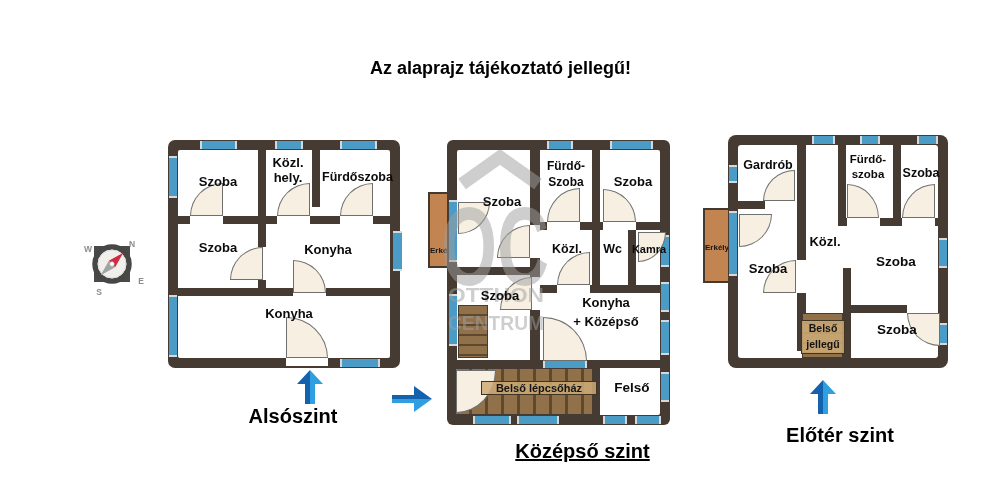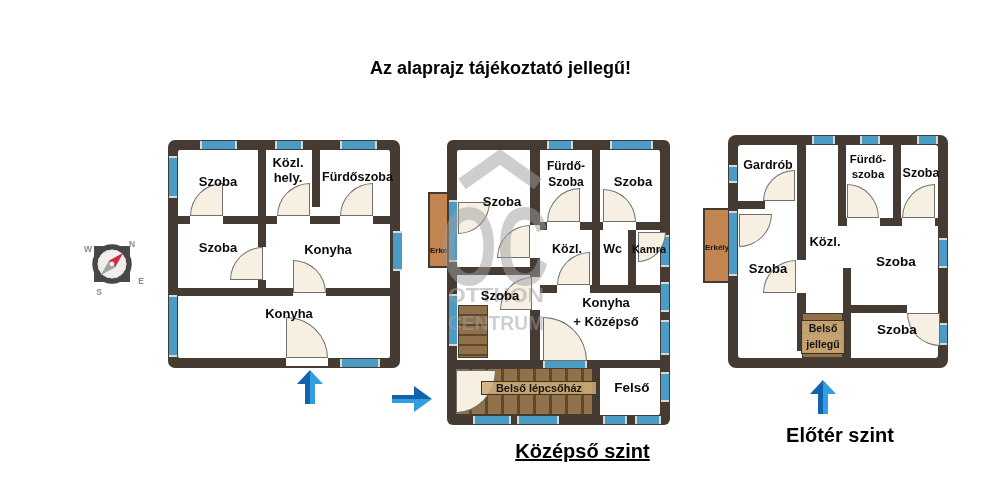--- a/index.html
+++ b/index.html
@@ -89,20 +89,21 @@
     <div class="rlabel" style="left:150px;top:40px;width:95px;font-size:12.5px;">Fürdőszoba</div>
     <div class="rlabel" style="left:20px;top:110px;width:76px;font-size:13px;">Szoba</div>
     <div class="rlabel" style="left:128px;top:112px;width:80px;font-size:13px;">Konyha</div>
     <div class="rlabel" style="left:85px;top:176px;width:88px;font-size:13px;">Konyha</div>
   </div>
 
   <svg style="left:297px;top:370px;" width="26" height="34" viewBox="0 0 26 34">
     <path d="M13 0 L0 14 L8 14 L8 34 L13 34 Z" fill="#1461ae"></path>
     <path d="M13 0 L26 14 L18 14 L18 34 L13 34 Z" fill="#2f9fe0"></path>
   </svg>
+  <div class="floor-title" style="left:228px;top:405px;width:130px;">Alsószint</div>
 
   <svg style="left:392px;top:386px;" width="40" height="26" viewBox="0 0 40 26">
     <path d="M0 9 L22 9 L22 0 L40 13 L0 13 Z" fill="#1461ae"></path>
     <path d="M0 13 L40 13 L22 26 L22 17 L0 17 Z" fill="#2f9fe0"></path>
   </svg>
 
   <div class="plan" style="left:425px;top:132px;width:265px;height:300px;">
     <div class="balcony" style="left:3px;top:60px;width:28px;height:76px;">
       <div class="balcony-label" style="left:0;top:53px;width:24px;">Erkély</div>
     </div>

